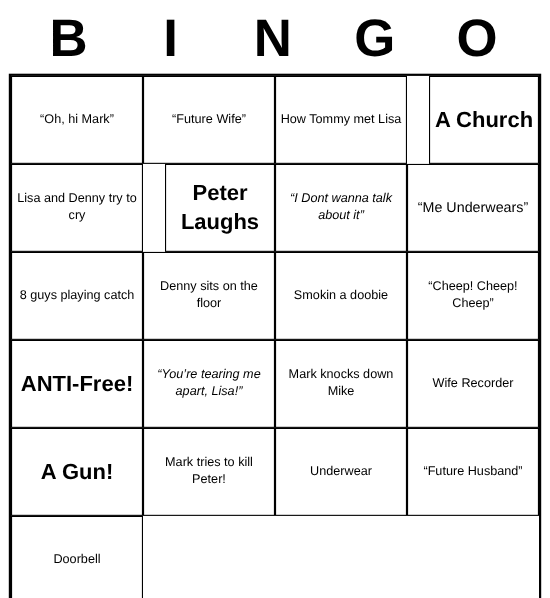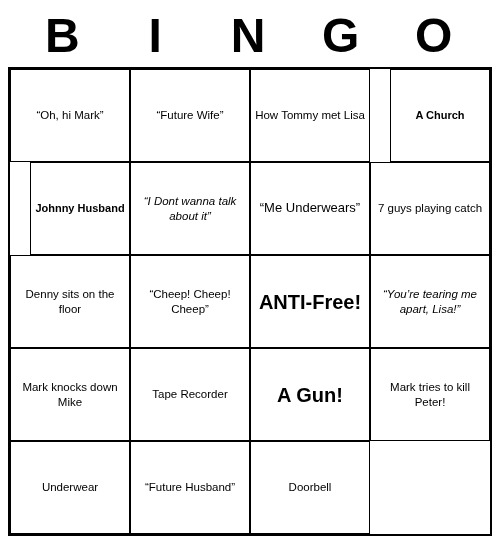--- a/index.html
+++ b/index.html
@@ -45,21 +45,21 @@
       padding: 3px;
       font-size: 11.5px;
       line-height: 1.3;
       min-height: 80px;
     }
     .bingo-cell.large-text {
       font-size: 20px;
       font-weight: bold;
     }
     .bingo-cell.medium-text {
-      font-size: 11px;
+      font-size: 20px;
       font-weight: bold;
       margin-left: 20px;
     }
     .bingo-cell.italic-text {
       font-style: italic;
     }
   </style>
 </head>
 <body>
 
@@ -69,28 +69,30 @@
   <span>N</span>
   <span>G</span>
   <span>O</span>
 </div>
 
 <div class="bingo-grid">
 <div class="bingo-cell">“Oh, hi Mark”</div>
     <div class="bingo-cell">“Future Wife”</div>
     <div class="bingo-cell">How Tommy met Lisa</div>
     <div class="bingo-cell medium-text">A Church</div>
-    <div class="bingo-cell medium-text">Johnny Husband</div>
+    <div class="bingo-cell">Lisa and Denny try to cry</div>
+    <div class="bingo-cell medium-text">Peter Laughs</div>
     <div class="bingo-cell italic-text">“I Dont wanna talk about it”</div>
     <div class="bingo-cell" style="font-size: 13px;">“Me Underwears”</div>
-    <div class="bingo-cell">7 guys playing catch</div>
+    <div class="bingo-cell">8 guys playing catch</div>
     <div class="bingo-cell">Denny sits on the floor</div>
+    <div class="bingo-cell">Smokin a doobie</div>
     <div class="bingo-cell">“Cheep! Cheep! Cheep”</div>
     <div class="bingo-cell large-text">ANTI-Free!</div>
     <div class="bingo-cell italic-text">“You’re tearing me apart, Lisa!”</div>
     <div class="bingo-cell">Mark knocks down Mike</div>
-    <div class="bingo-cell">Tape Recorder</div>
+    <div class="bingo-cell">Wife Recorder</div>
     <div class="bingo-cell large-text">A Gun!</div>
     <div class="bingo-cell">Mark tries to kill Peter!</div>
     <div class="bingo-cell">Underwear</div>
     <div class="bingo-cell">“Future Husband”</div>
     <div class="bingo-cell">Doorbell</div>
   </div>
 
 </body></html>

